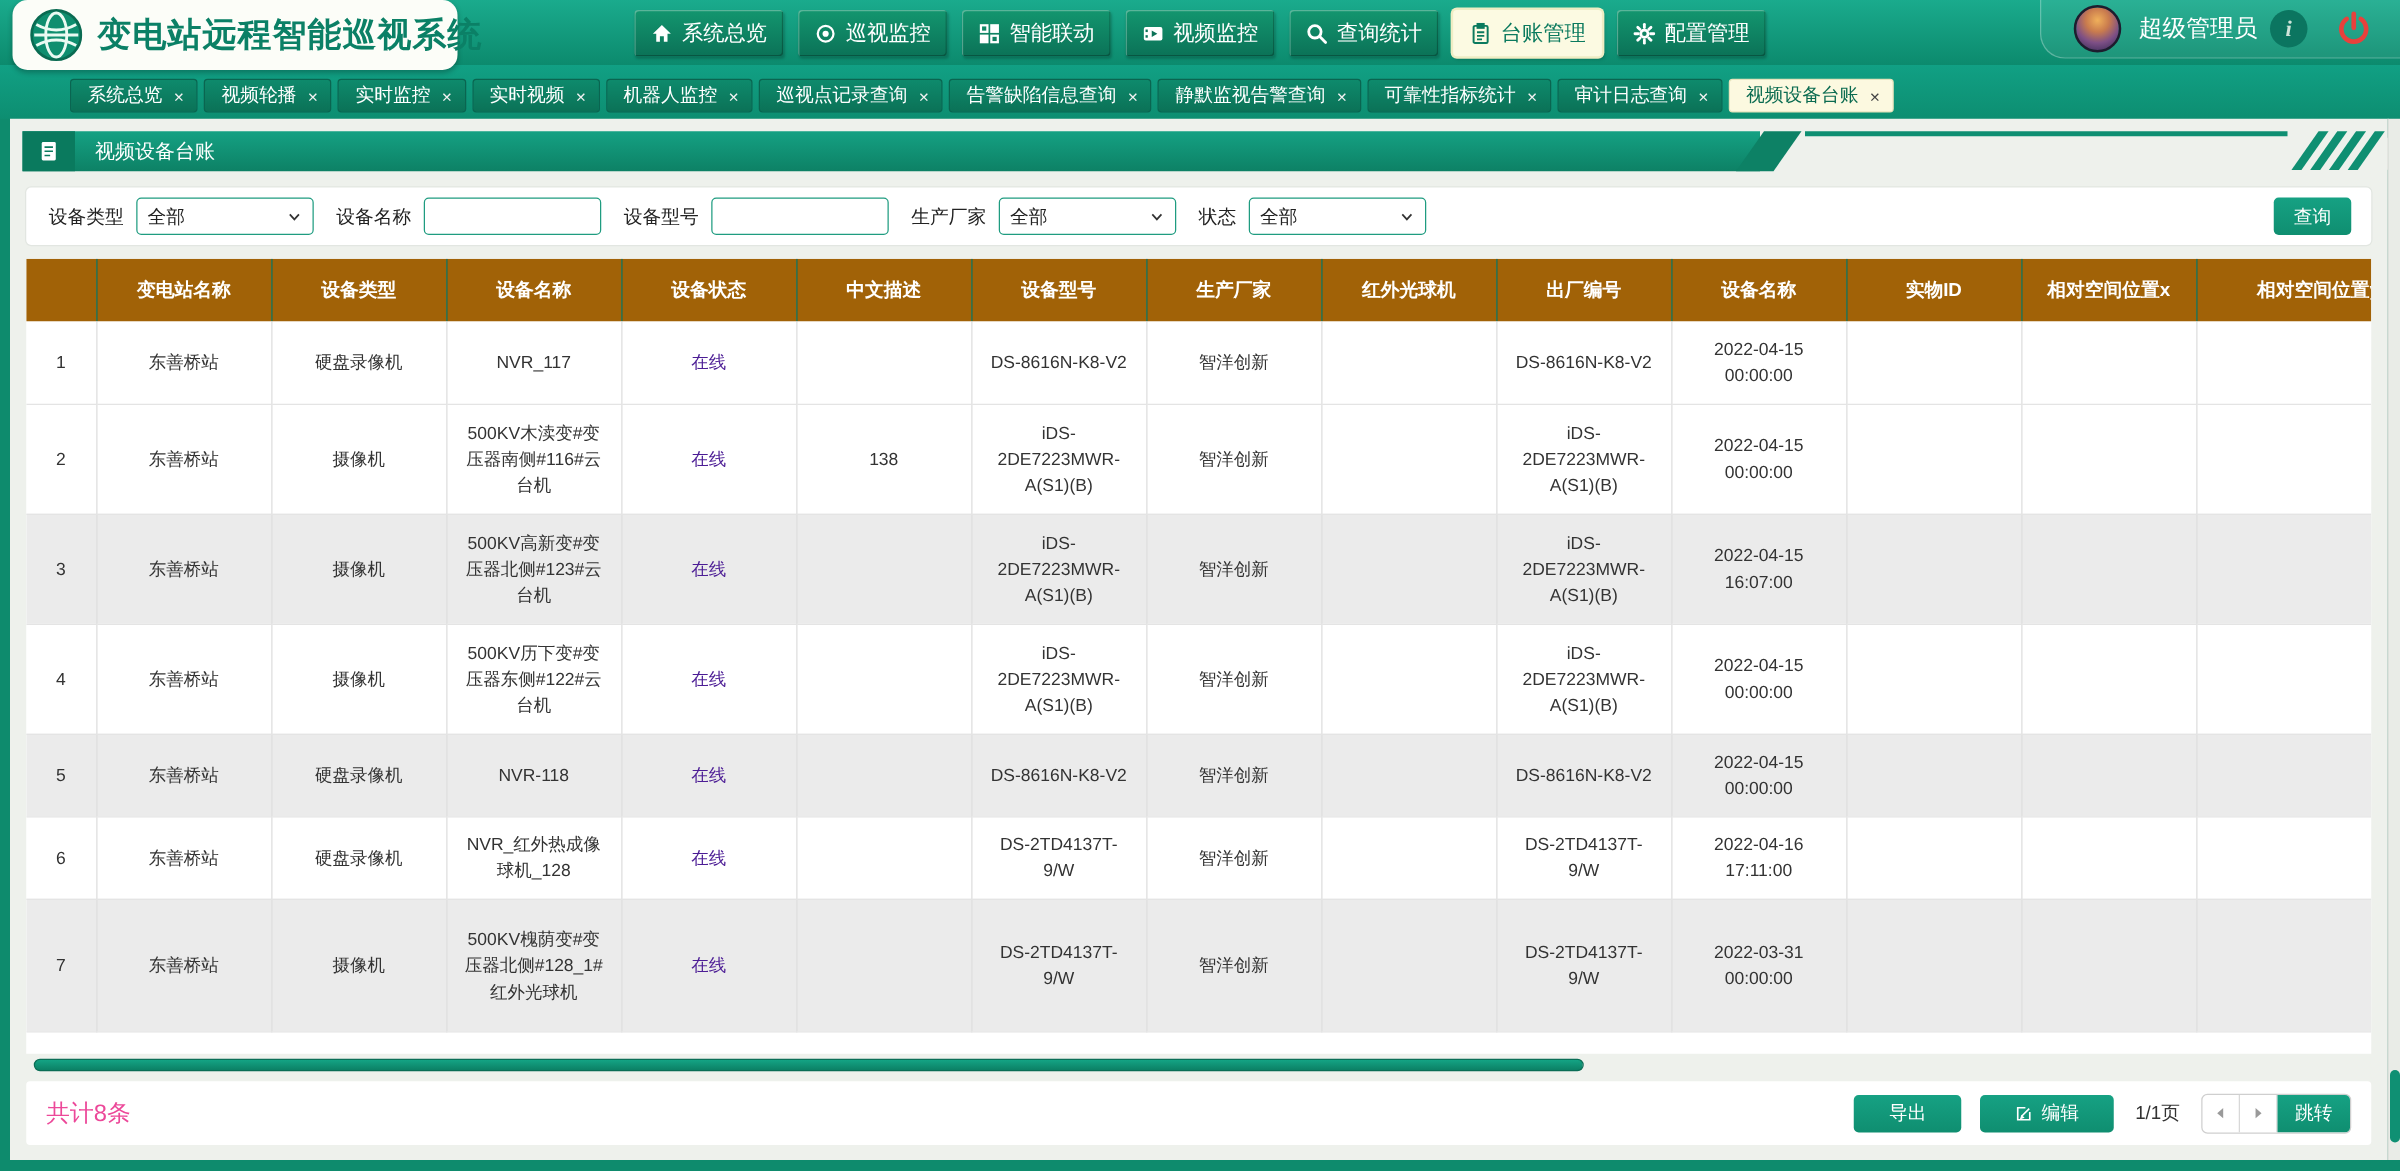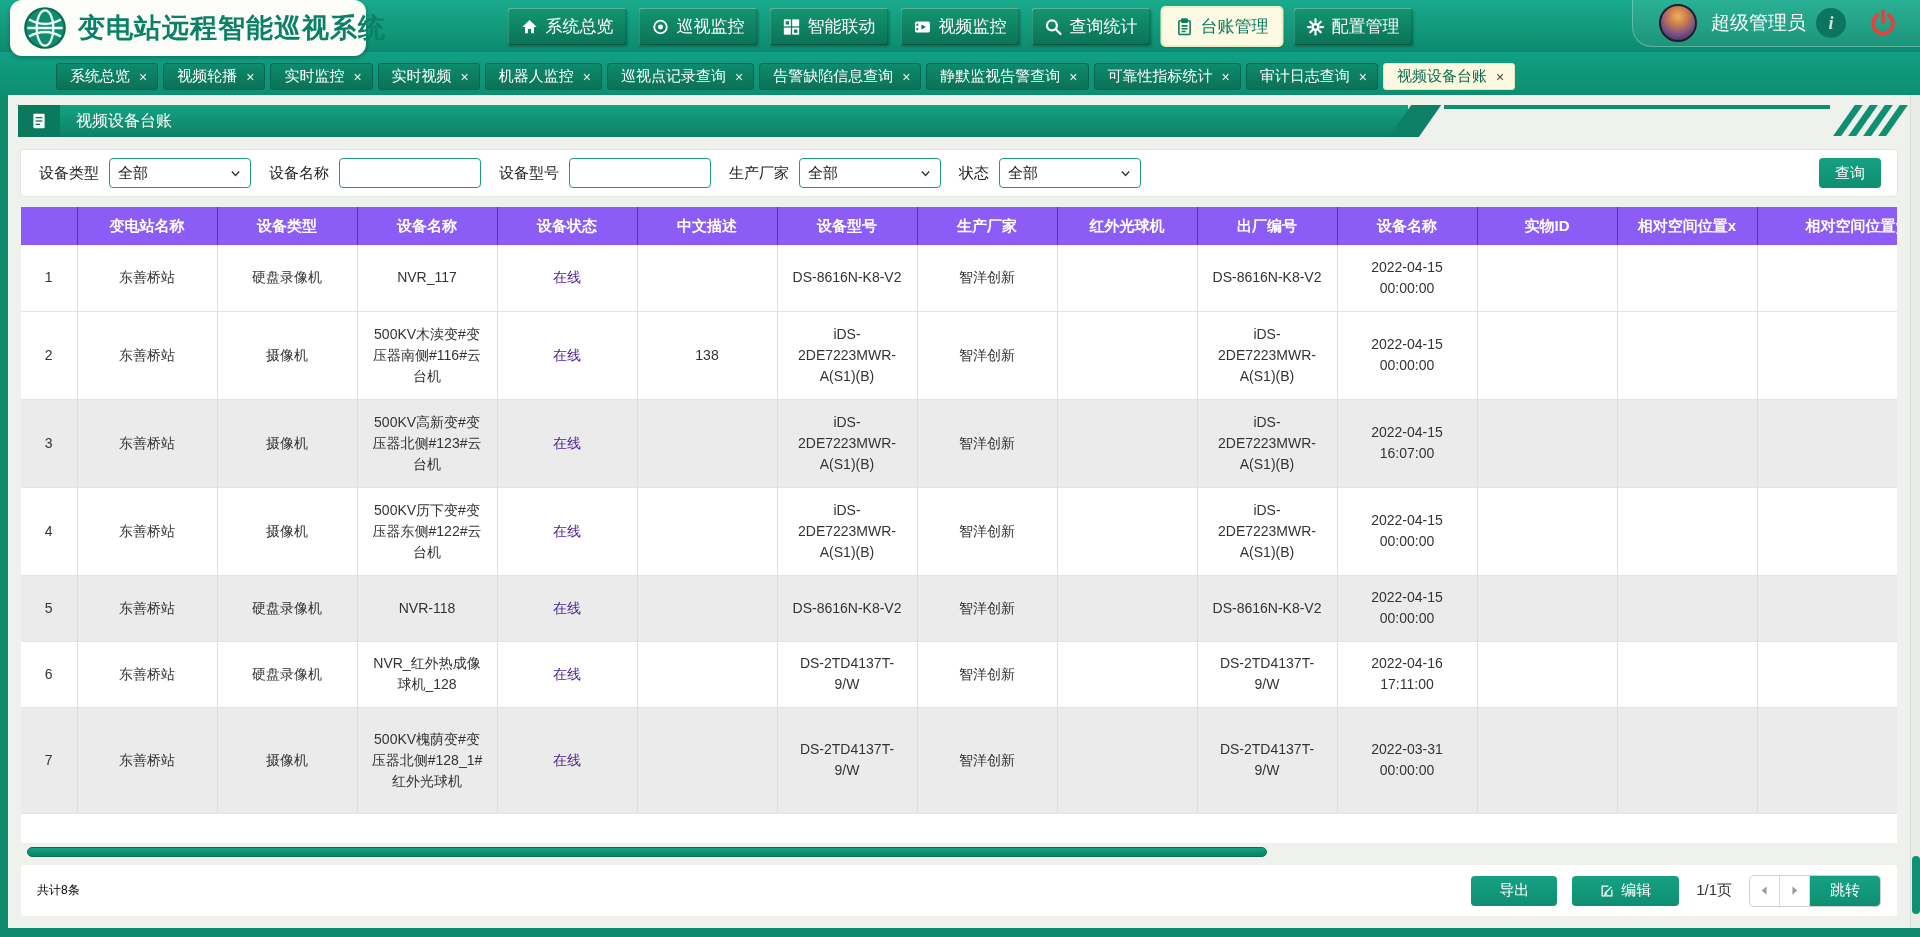--- a/index.html
+++ b/index.html
@@ -80,21 +80,21 @@
   .f-sel svg { width:13px; height:13px; }
   .f-input { width:142px; height:30px; border:1.5px solid #1f9c80; border-radius:4px; background:#fff;
     font-size:15px; padding:0 8px; outline:none; font-family:inherit; }
   .btn-query { margin-left:auto; margin-right:4px; width:62px; height:30px; border-radius:4px;
     background:linear-gradient(180deg,#16a183,#0f8e70); color:#fff; font-size:15px;
     display:flex; align-items:center; justify-content:center; cursor:pointer; }
 
   
   .tablewrap { margin-top:11px; height:636px; overflow:hidden; background:#fff; }
   table { border-collapse:collapse; table-layout:fixed; width:1876px; }
-  thead th { height:38px; background:#8b5cf6; color:#fff; font-size:15px; font-weight:bold;
+  thead th { height:50px; background:#a16207; color:#fff; font-size:15px; font-weight:bold;
     border-right:1px solid #0a6e56; white-space:nowrap; }
   thead th:last-child { border-right:none;padding-left:48px; }
   tbody td { text-align:center; font-size:14px; color:#333; line-height:1.5;
     border-right:1px solid #dedede; border-bottom:1px solid #e4e4e4; padding:2px 12px;
     overflow-wrap:break-word; word-break:break-word; }
   tbody td:last-child { border-right:none; }
   tbody tr:nth-child(1){height:66px} tbody tr:nth-child(2){height:88px}
   tbody tr:nth-child(3){height:88px} tbody tr:nth-child(4){height:88px}
   tbody tr:nth-child(5){height:66px} tbody tr:nth-child(6){height:66px}
   tbody tr:nth-child(7){height:106px} tbody tr:nth-child(8){height:30px}
@@ -105,32 +105,32 @@
   .hscroll { margin-top:4px; height:10px; position:relative; }
   .hscroll .thumb { position:absolute; left:6px; top:0; width:1240px; height:10px; border-radius:5px;
     background:linear-gradient(180deg,#14a384,#0c8065); border:1px solid #0a6e56; cursor:pointer; }
   .vscroll { position:absolute; top:95px; right:0; width:10px; bottom:9px; background:#e9ece7; border-left:1px solid #d9ddd8; }
   .vscroll .vthumb { position:absolute; bottom:14px; left:1px; width:8px; height:58px; border-radius:4px;
     background:#0f9073; cursor:pointer; }
 
   
   .footer { margin-top:8px; height:51px; background:#fff; border-radius:3px;
     display:flex; align-items:center; padding:0 16px; }
-  .total { font-size:12px; color:#000000; }
+  .total { font-size:19px; color:#ec4899; }
   .foot-right { margin-left:auto; display:flex; align-items:center; gap:15px; }
   .btn-green { min-width:70px; height:30px; padding:0 28px; border-radius:4px; color:#fff; font-size:15px;
     background:linear-gradient(180deg,#16a183,#0f8e70); display:flex; align-items:center; justify-content:center;
     gap:7px; cursor:pointer; }
   .btn-green svg { width:14px; height:14px; }
   .page-ind { font-size:15px; color:#333; margin:0 2px; }
   .pager { display:flex; height:32px; border:1px solid #cfcfcf; border-radius:5px; overflow:hidden; background:#fff; }
   .pg { width:30px; display:flex; align-items:center; justify-content:center; color:#9a9a9a; cursor:pointer;
     border-right:1px solid #d8d8d8; }
   .pg svg { width:11px; height:11px; }
-  .pg-jump { width:70px; background:linear-gradient(180deg,#16a183,#0f8e70); color:#fff; font-size:15px;
+  .pg-jump { width:58px; background:linear-gradient(180deg,#16a183,#0f8e70); color:#fff; font-size:15px;
     display:flex; align-items:center; justify-content:center; cursor:pointer; }
 </style>
 </head>
 <body>
 
 <div class="header">
   <div class="logo-panel">
     <svg class="logo-globe" viewBox="0 0 20 20">
       <circle cx="10" cy="10" r="9.4" fill="#0f8e6f" stroke="#0a6b52" stroke-width="1"></circle>
       <g stroke="#eafaf2" fill="none" stroke-width="1.1">

